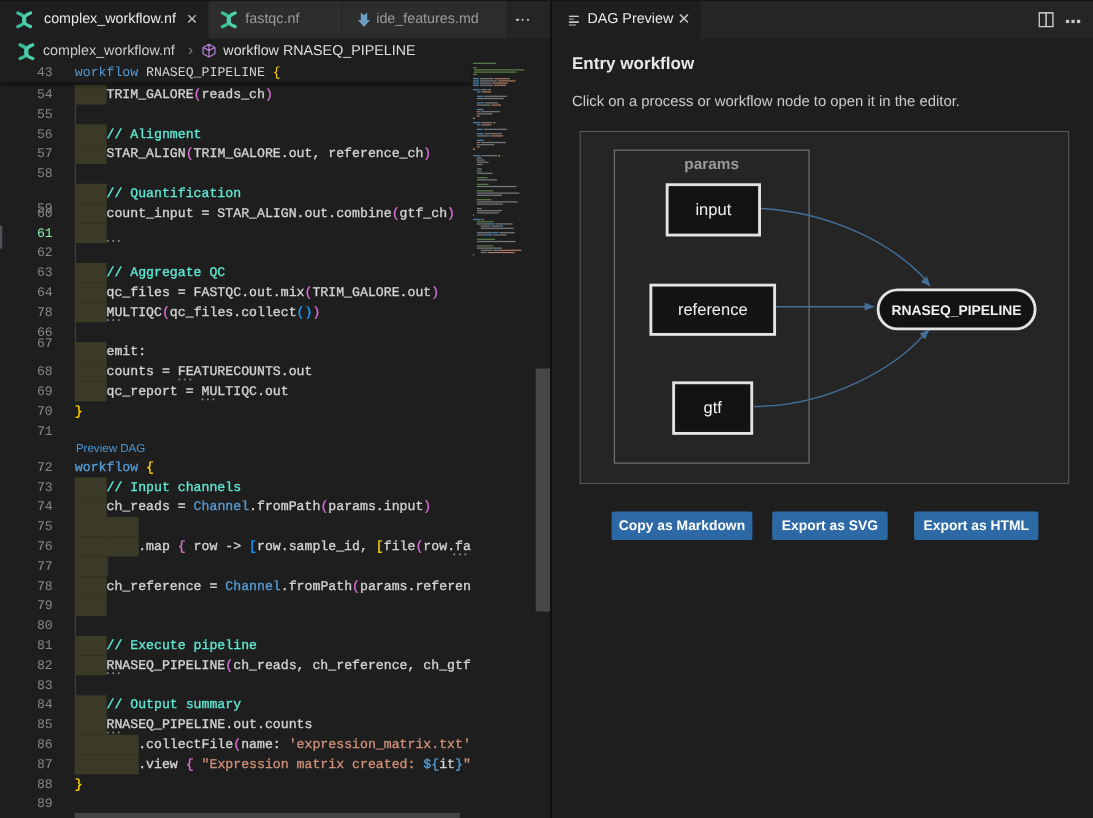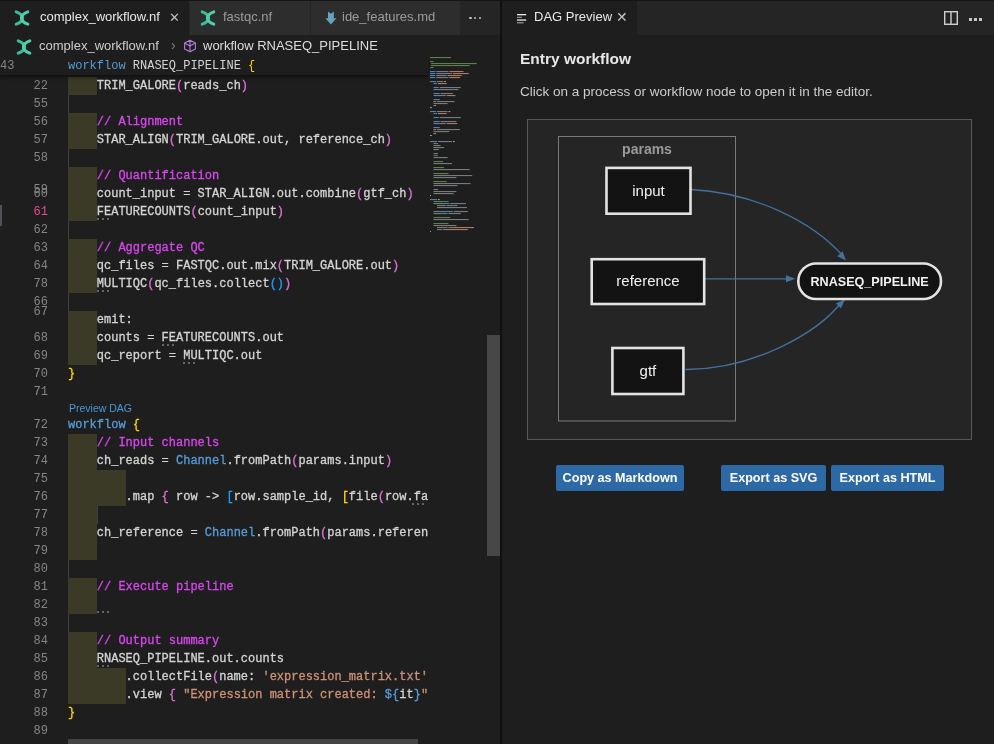--- a/index.html
+++ b/index.html
@@ -6,26 +6,26 @@
 
 #tabs{position:absolute;left:0;top:0;width:502px;height:35px;background:#252526}
 .tab{position:absolute;top:0;height:35px;font-size:13px;display:flex;align-items:center}
 #tab1{left:0;width:189px;background:#1e1e1e;color:#e9e9e9}
 #tab2{left:189px;width:121px;background:#2d2d2d;color:#9b9b9b;border-left:1px solid #252526}
 #tab3{left:310px;width:150px;background:#2d2d2d;color:#9b9b9b;border-left:1px solid #252526}
 .tx{position:absolute;top:9px}
 #crumb{position:absolute;left:0;top:35px;width:500px;height:22px;background:#1e1e1e;color:#cccccc;font-size:13px}
 #editor{position:absolute;left:0;top:57px;width:500px;height:687px;background:#1e1e1e;overflow:hidden}
 .ln{position:absolute;left:0;width:48px;height:18px;text-align:right;color:#858585;font:12px/18px "Liberation Mono",monospace}
-.lna{color:#ec4899}
+.lna{color:#86efac}
 .cd{position:absolute;height:18px;font:12px/18px "Liberation Mono",monospace;white-space:pre;color:#d4d4d4;-webkit-text-stroke:0.3px currentColor}
 .cd i{font-style:normal}
 .iv{position:absolute;left:68px;height:18px;background:#3a3a26}
 .cl{position:absolute;left:69px;height:15px;font:10.5px/15px "Liberation Sans",sans-serif;color:#4a97d6}
-.k{color:#569cd6}.c{color:#d946ef}.s{color:#ce9178}.y{color:#ffd700}.m{color:#da70d6}.b{color:#179fff}.w{color:#d4d4d4}
+.k{color:#569cd6}.c{color:#5eead4}.s{color:#ce9178}.y{color:#ffd700}.m{color:#da70d6}.b{color:#179fff}.w{color:#d4d4d4}
 .dot{position:absolute;width:2px;height:2px;background:#7d7d7d;border-radius:1px}
 #guide1{position:absolute;left:68px;top:77px;height:288px;width:1px;background:#404040}
 #guide2{position:absolute;left:68px;top:434px;height:270px;width:1px;background:#404040}
 #guide3{position:absolute;left:97px;top:470px;height:54px;width:1px;background:#404040}
 #guide4{position:absolute;left:97px;top:668px;height:36px;width:1px;background:#404040}
 #sticky{position:absolute;left:0;top:57px;width:428px;height:19px;background:#1e1e1e;z-index:5;border-bottom:1px solid #111;box-shadow:0 2px 3px rgba(0,0,0,.35)}
 #vsb{position:absolute;left:487px;top:335px;width:13px;height:221px;background:rgba(121,121,121,.45)}
 #hsb{position:absolute;left:68px;top:739px;width:350px;height:5px;background:rgba(121,121,121,.42)}
 #ldec{position:absolute;left:0;top:205px;width:2px;height:21px;background:#4e5256}
 
@@ -81,40 +81,39 @@
       </svg>
  <span style="position:absolute;left:203px;top:3px;color:#dddddd">workflow RNASEQ_PIPELINE</span>
 </div>
 
 <div id="editor"></div>
 <div id="rowhost" style="position:absolute;left:0;top:0;width:428px;height:744px;overflow:hidden">
 <div id="guide1"></div>
       <div id="guide2"></div>
       <div id="guide3"></div>
       <div id="guide4"></div>
-<div class="ln" style="top:77px">22</div>
+<div class="ln" style="top:77px">54</div>
 <div class="iv" style="top:77px;width:28.8px"></div>
 <div class="cd" style="top:77px;left:96.8px"><i class="w">TRIM_GALORE</i><i class="m">(</i><i class="w">reads_ch</i><i class="m">)</i></div>
 <div class="ln" style="top:95px">55</div>
 <div class="ln" style="top:113px">56</div>
 <div class="iv" style="top:113px;width:28.8px"></div>
 <div class="cd" style="top:113px;left:96.8px"><i class="c">// Alignment</i></div>
 <div class="ln" style="top:131px">57</div>
 <div class="iv" style="top:131px;width:28.8px"></div>
 <div class="cd" style="top:131px;left:96.8px"><i class="w">STAR_ALIGN</i><i class="m">(</i><i class="w">TRIM_GALORE.out, reference_ch</i><i class="m">)</i></div>
 <div class="ln" style="top:149px">58</div>
 <div class="ln" style="top:181px">59</div>
 <div class="iv" style="top:167px;width:28.8px"></div>
 <div class="cd" style="top:167px;left:96.8px"><i class="c">// Quantification</i></div>
 <div class="ln" style="top:185px">60</div>
 <div class="iv" style="top:185px;width:28.8px"></div>
 <div class="cd" style="top:185px;left:96.8px"><i class="w">count_input = STAR_ALIGN.out.combine</i><i class="m">(</i><i class="w">gtf_ch</i><i class="m">)</i></div>
 <div class="ln lna" style="top:203px">61</div>
 <div class="iv" style="top:203px;width:28.8px"></div>
-<div class="cd" style="top:203px;left:96.8px"><i class="w">FEATURECOUNTS</i><i class="m">(</i><i class="w">count_input</i><i class="m">)</i></div>
 <div class="ln" style="top:221px">62</div>
 <div class="ln" style="top:239px">63</div>
 <div class="iv" style="top:239px;width:28.8px"></div>
 <div class="cd" style="top:239px;left:96.8px"><i class="c">// Aggregate QC</i></div>
 <div class="ln" style="top:257px">64</div>
 <div class="iv" style="top:257px;width:28.8px"></div>
 <div class="cd" style="top:257px;left:96.8px"><i class="w">qc_files = FASTQC.out.mix</i><i class="m">(</i><i class="w">TRIM_GALORE.out</i><i class="m">)</i></div>
 <div class="ln" style="top:275px">78</div>
 <div class="iv" style="top:275px;width:28.8px"></div>
 <div class="cd" style="top:275px;left:96.8px"><i class="w">MULTIQC</i><i class="m">(</i><i class="w">qc_files.collect</i><i class="b">()</i><i class="m">)</i></div>
@@ -151,20 +150,21 @@
 <div class="iv" style="top:524px;width:28.8px"></div>
 <div class="cd" style="top:524px;left:96.8px"><i class="w">ch_reference = </i><i class="k">Channel</i><i class="w">.fromPath</i><i class="m">(</i><i class="w">params.referen</i></div>
 <div class="ln" style="top:542px">79</div>
 <div class="iv" style="top:542px;width:28.8px"></div>
 <div class="ln" style="top:560px">80</div>
 <div class="ln" style="top:578px">81</div>
 <div class="iv" style="top:578px;width:28.8px"></div>
 <div class="cd" style="top:578px;left:96.8px"><i class="c">// Execute pipeline</i></div>
 <div class="ln" style="top:596px">82</div>
 <div class="iv" style="top:596px;width:28.8px"></div>
+<div class="cd" style="top:596px;left:96.8px"><i class="w">RNASEQ_PIPELINE</i><i class="m">(</i><i class="w">ch_reads, ch_reference, ch_gtf</i></div>
 <div class="ln" style="top:614px">83</div>
 <div class="ln" style="top:632px">84</div>
 <div class="iv" style="top:632px;width:28.8px"></div>
 <div class="cd" style="top:632px;left:96.8px"><i class="c">// Output summary</i></div>
 <div class="ln" style="top:650px">85</div>
 <div class="iv" style="top:650px;width:28.8px"></div>
 <div class="cd" style="top:650px;left:96.8px"><i class="w">RNASEQ_PIPELINE.out.counts</i></div>
 <div class="ln" style="top:668px">86</div>
 <div class="iv" style="top:668px;width:57.6px"></div>
 <div class="cd" style="top:668px;left:125.6px"><i class="w">.collectFile</i><i class="m">(</i><i class="w">name: </i><i class="s">'expression_matrix.txt'</i></div>
@@ -190,21 +190,21 @@
 <div class="dot" style="left:102px;top:611px"></div>
 <div class="dot" style="left:107px;top:611px"></div>
 <div class="dot" style="left:97px;top:665px"></div>
 <div class="dot" style="left:102px;top:665px"></div>
 <div class="dot" style="left:107px;top:665px"></div>
 <div class="dot" style="left:412px;top:503px"></div>
 <div class="dot" style="left:417px;top:503px"></div>
 <div class="dot" style="left:422px;top:503px"></div>
 </div>
 <div id="sticky">
- <div style="position:absolute;left:0;top:0;width:48px;text-align:left;color:#858585;font:12px/19px 'Liberation Mono',monospace">43</div>
+ <div style="position:absolute;left:0;top:0;width:48px;text-align:right;color:#858585;font:12px/19px 'Liberation Mono',monospace">43</div>
  <div style="position:absolute;left:68px;top:0;font:12px/19px 'Liberation Mono',monospace;white-space:pre"><i class="k" style="font-style:normal">workflow</i><i class="w" style="font-style:normal"> RNASEQ_PIPELINE </i><i class="y" style="font-style:normal">{</i></div>
 </div>
 <svg style="position:absolute;left:0;top:0;z-index:3" width="500" height="744">
       <rect x="430.0" y="57.0" width="21.1" height="1.1" fill="#6a9955" opacity="0.8"></rect>
 <rect x="430.0" y="61.0" width="3.5" height="1.1" fill="#6a9955" opacity="0.8"></rect>
 <rect x="430.9" y="63.0" width="45.8" height="1.1" fill="#6a9955" opacity="0.8"></rect>
 <rect x="430.9" y="65.0" width="38.7" height="1.1" fill="#6a9955" opacity="0.8"></rect>
 <rect x="430.0" y="67.0" width="3.5" height="1.1" fill="#6a9955" opacity="0.8"></rect>
 <rect x="430.0" y="71.0" width="5.3" height="1.1" fill="#569cd6" opacity="0.8"></rect>
 <rect x="436.2" y="71.0" width="12.3" height="1.1" fill="#8d9297" opacity="0.8"></rect>
@@ -358,15 +358,15 @@
    <g font-family="Liberation Sans" font-size="15" fill="#f2f2f2" text-anchor="middle">
     <text x="120.5" y="75.5">input</text>
     <text x="120" y="166.3">reference</text>
     <text x="119.9" y="255.8">gtf</text>
     <text x="341.6" y="166" font-weight="bold" font-size="12.6">RNASEQ_PIPELINE</text>
    </g>
   </svg>
  </div>
  <div id="rpar">Click on a process or workflow node to open it in the editor.</div>
  <div class="btn" style="left:54px;width:128px">Copy as Markdown</div>
- <div class="btn" style="left:219px;width:105px">Export as SVG</div>
+ <div class="btn" style="left:200px;width:105px">Export as SVG</div>
  <div class="btn" style="left:329px;width:113px">Export as HTML</div>
 </div>
 </div>
 </body></html>

